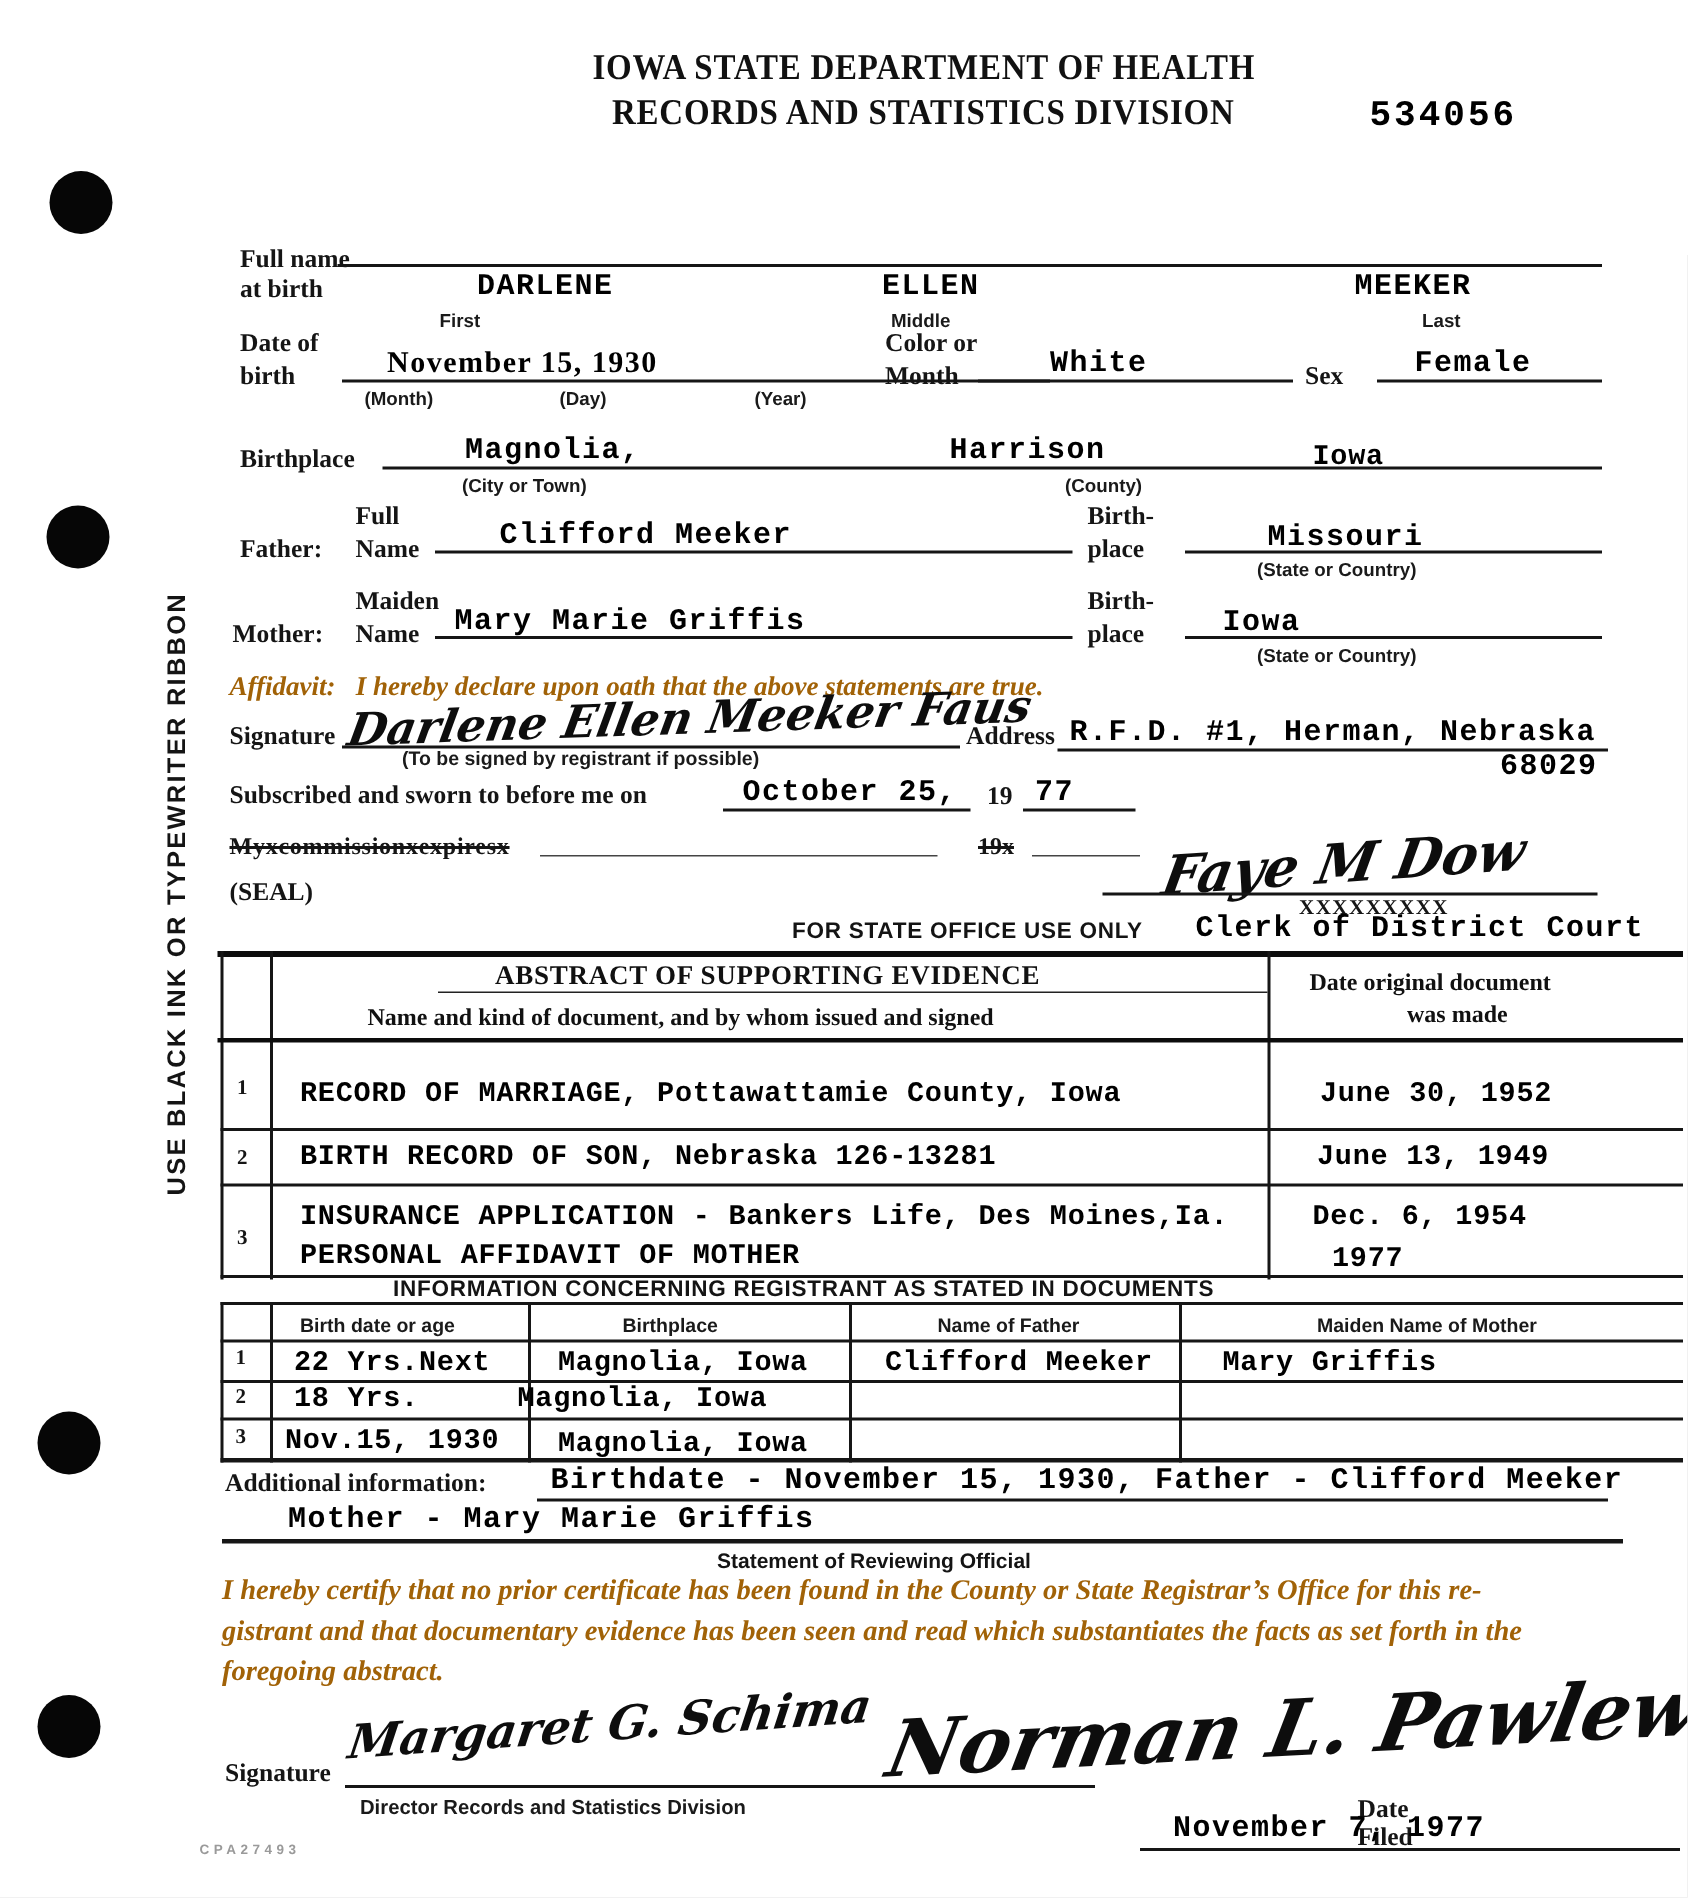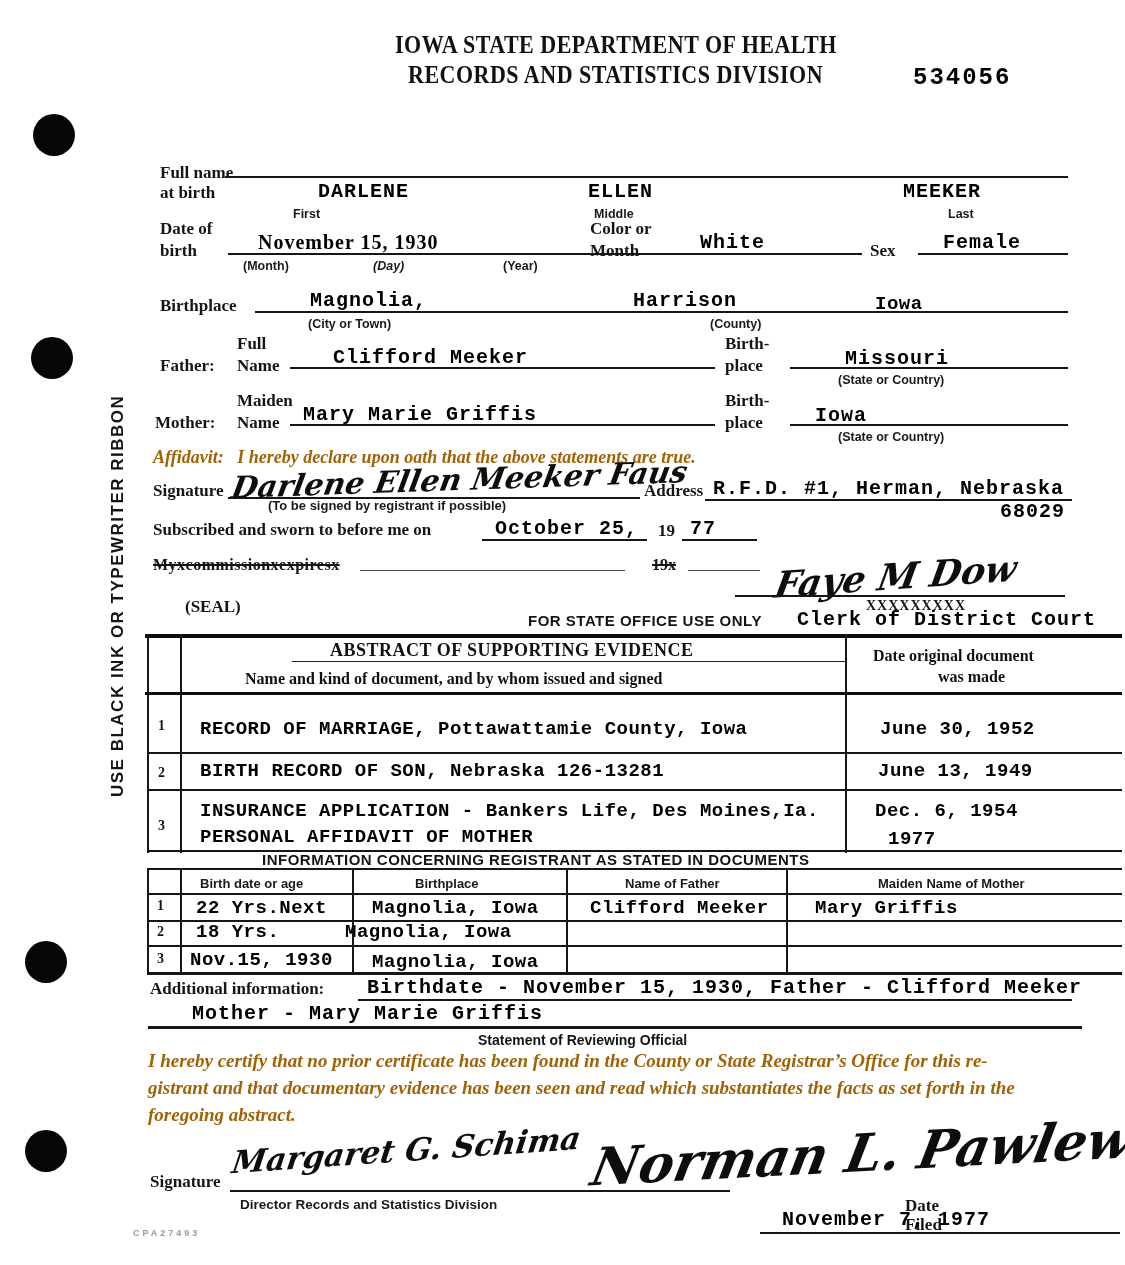--- a/index.html
+++ b/index.html
@@ -49,21 +49,21 @@
   <div class="abs typed" style="left:903px;top:180px;">MEEKER</div>
   <div class="abs cap" style="left:293px;top:207px;">First</div>
   <div class="abs cap" style="left:594px;top:207px;">Middle</div>
   <div class="abs cap" style="left:948px;top:207px;">Last</div>
 
   <div class="abs lbl" style="left:160px;top:219px;">Date of</div>
   <div class="abs lbl" style="left:160px;top:241px;">birth</div>
   <div class="abs typed" style="left:258px;top:231px;font-family:Liberation Serif, serif;">November 15, 1930</div>
   <div class="line" style="left:228px;top:253px;width:472px;"></div>
   <div class="abs cap" style="left:243px;top:259px;">(Month)</div>
-  <div class="abs cap" style="left:373px;top:259px;font-style:italic;">(Day)</div>
+  <div class="abs cap" style="left:373px;top:259px;">(Day)</div>
   <div class="abs cap" style="left:503px;top:259px;">(Year)</div>
   <div class="abs lbl" style="left:590px;top:219px;">Color or</div>
   <div class="abs lbl" style="left:590px;top:241px;">Month</div>
   <div class="abs typed" style="left:700px;top:231px;">White</div>
   <div class="line" style="left:652px;top:253px;width:210px;"></div>
   <div class="abs lbl" style="left:870px;top:241px;">Sex</div>
   <div class="abs typed" style="left:943px;top:231px;">Female</div>
   <div class="line" style="left:918px;top:253px;width:150px;"></div>
 
   <div class="abs lbl" style="left:160px;top:296px;">Birthplace</div>
@@ -113,21 +113,21 @@
   <div class="abs typed" style="left:495px;top:517px;">October 25,</div>
   <div class="line" style="left:482px;top:539px;width:165px;"></div>
   <div class="abs lbl" style="left:658px;top:521px;">19</div>
   <div class="abs typed" style="left:690px;top:517px;">77</div>
   <div class="line" style="left:682px;top:539px;width:75px;"></div>
 
   <div class="abs lbl-sm struck" style="left:153px;top:556px;letter-spacing:0.5px;">Myxcommissionxexpiresx</div>
   <div class="line-thin" style="left:360px;top:570px;width:265px;"></div>
   <div class="abs lbl-sm struck" style="left:652px;top:556px;">19x</div>
   <div class="line-thin" style="left:688px;top:570px;width:72px;"></div>
-  <div class="abs lbl" style="left:153px;top:597px;margin-left:32px;">(SEAL)</div>
+  <div class="abs lbl" style="left:153px;top:585px;">(SEAL)</div>
 
   <div class="abs script" style="left:775px;top:555px;font-size:36px;transform:rotate(-4deg) skewX(-14deg);">Faye M Dow</div>
   <div class="line" style="left:735px;top:595px;width:330px;"></div>
   <div class="abs lbl-sm" style="left:866px;top:598px;font-size:14px;letter-spacing:1px;">XXXXXXXXX</div>
   <div class="abs sans-b nowrap" style="left:528px;top:612px;font-size:15px;letter-spacing:0.5px;">FOR STATE OFFICE USE ONLY</div>
   <div class="abs typed" style="left:797px;top:608px;">Clerk of District Court</div>
 
   <div>
     <div class="abs" style="left:145px;top:634px;width:977px;border-bottom:4px solid #0c0c0c;"></div>
     <div class="vline" style="left:147px;top:634px;height:219px;"></div>

